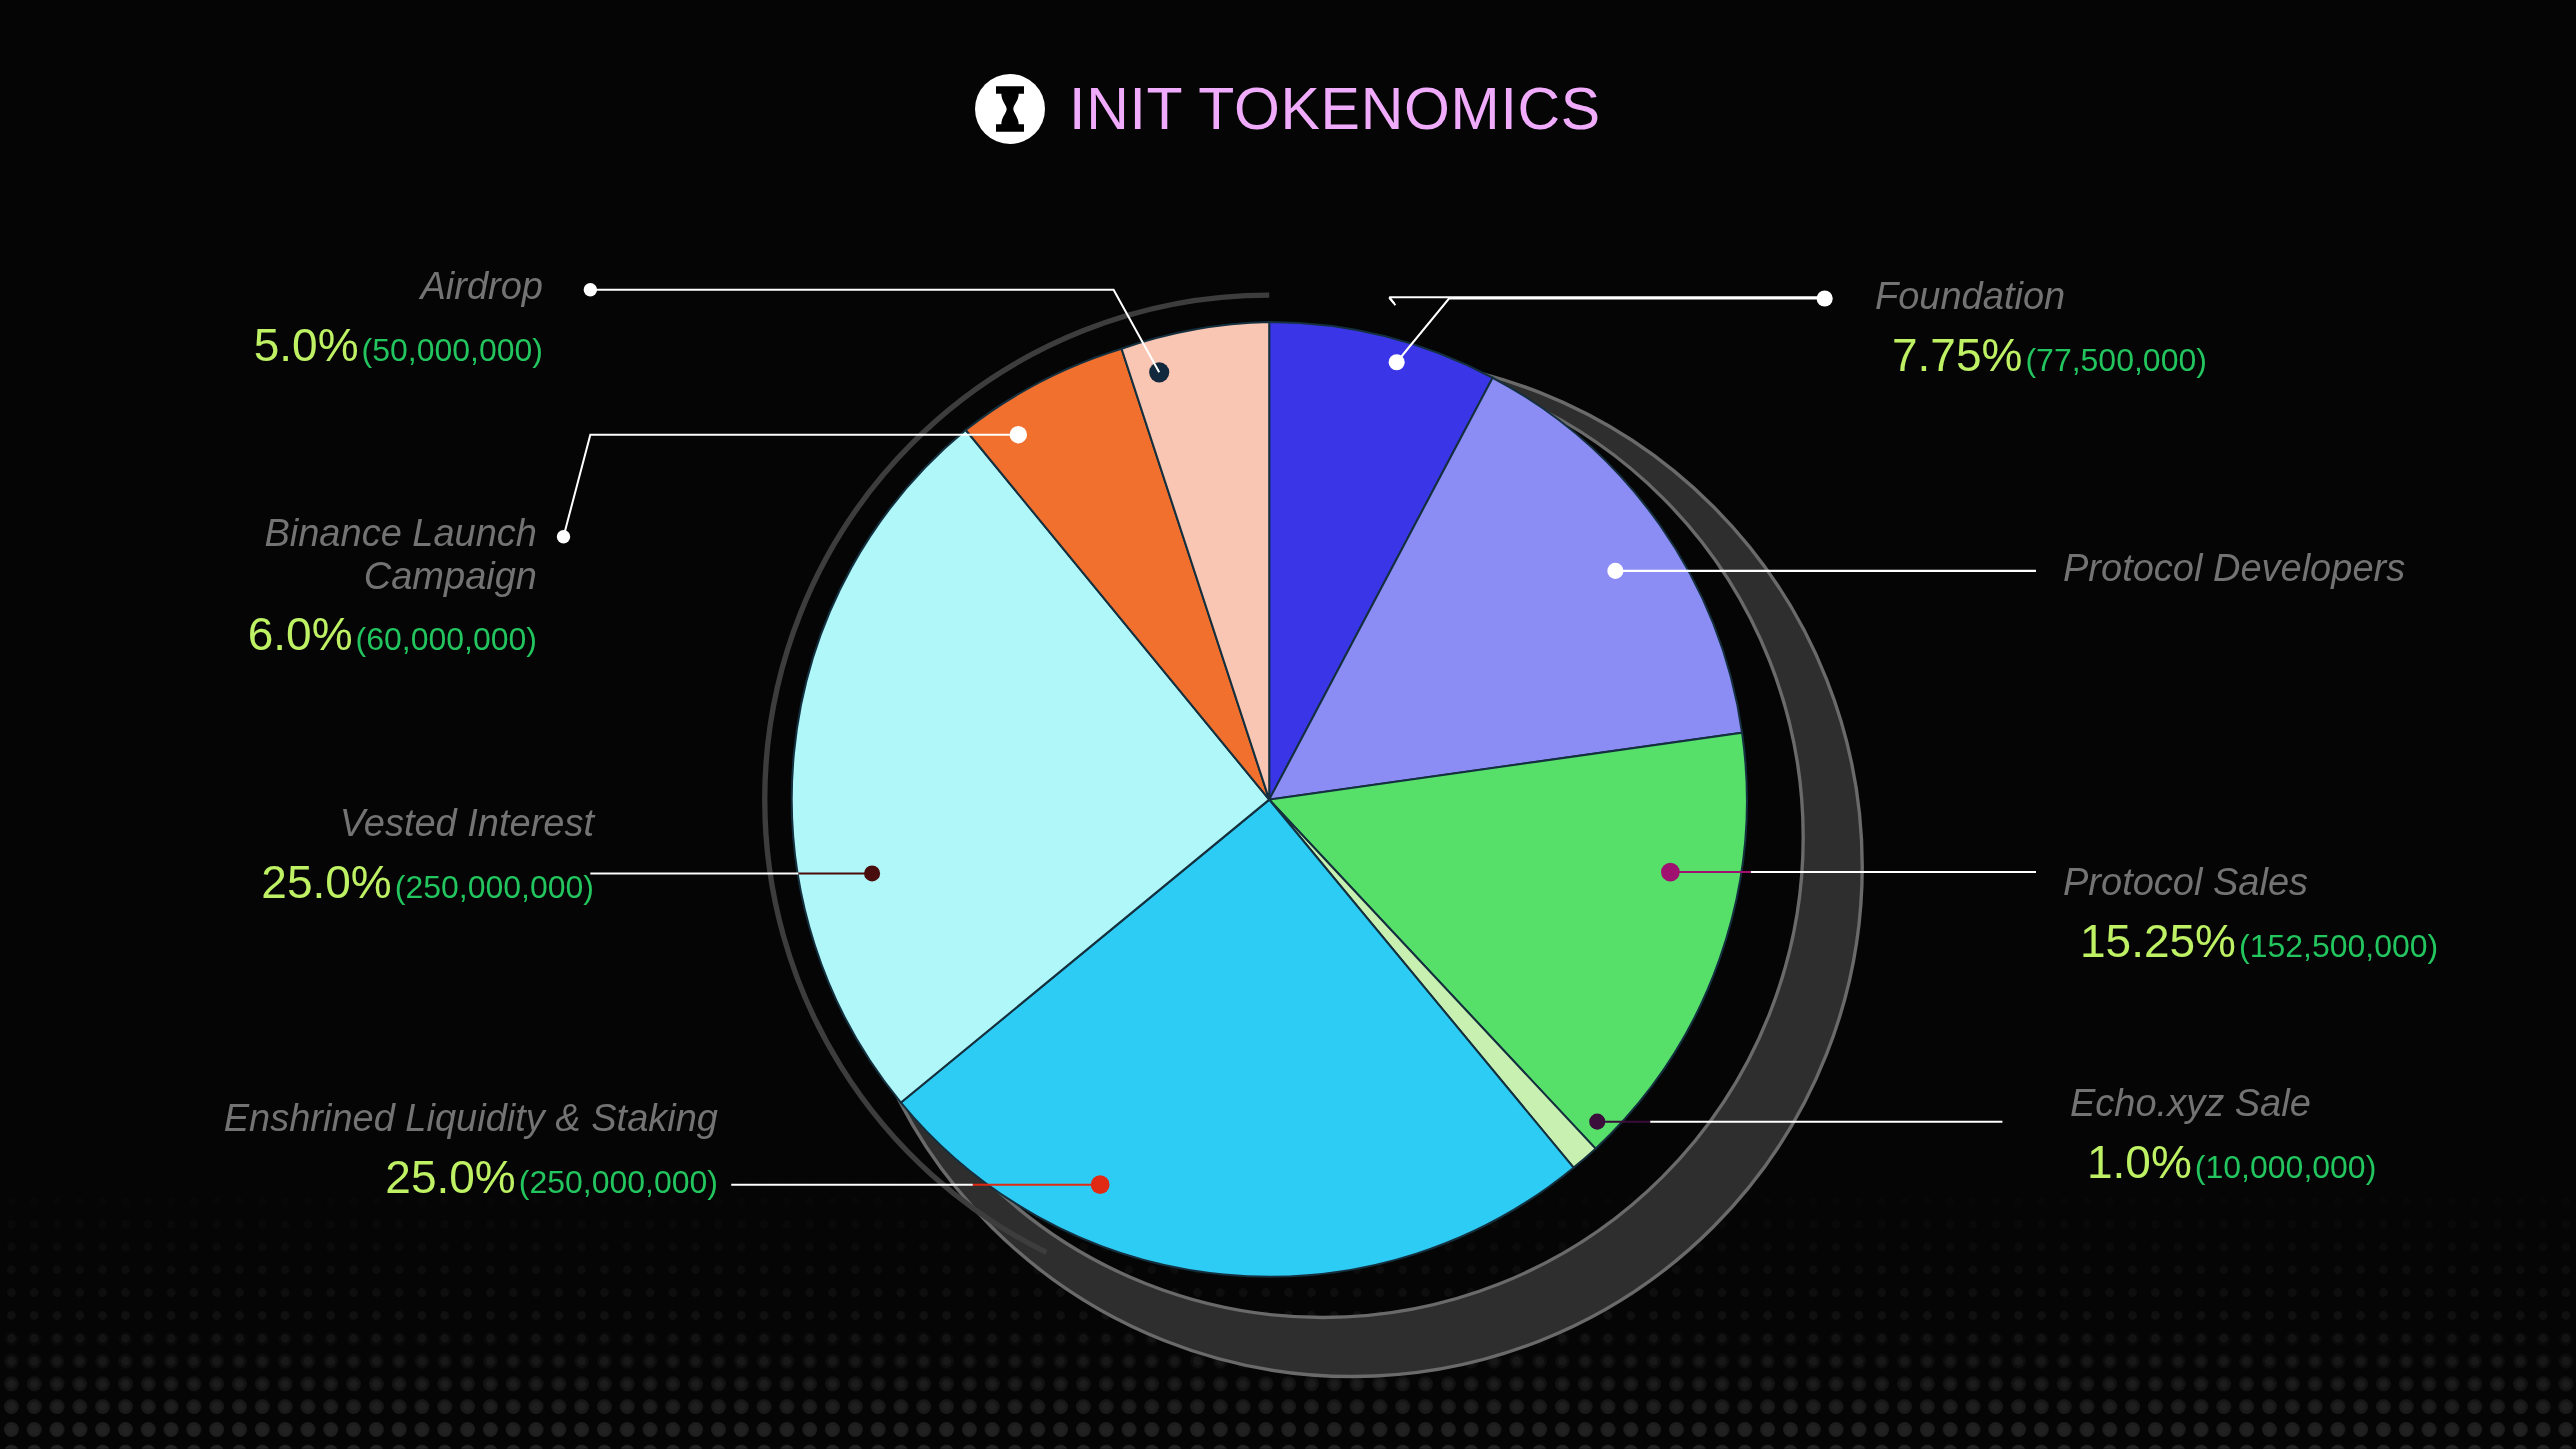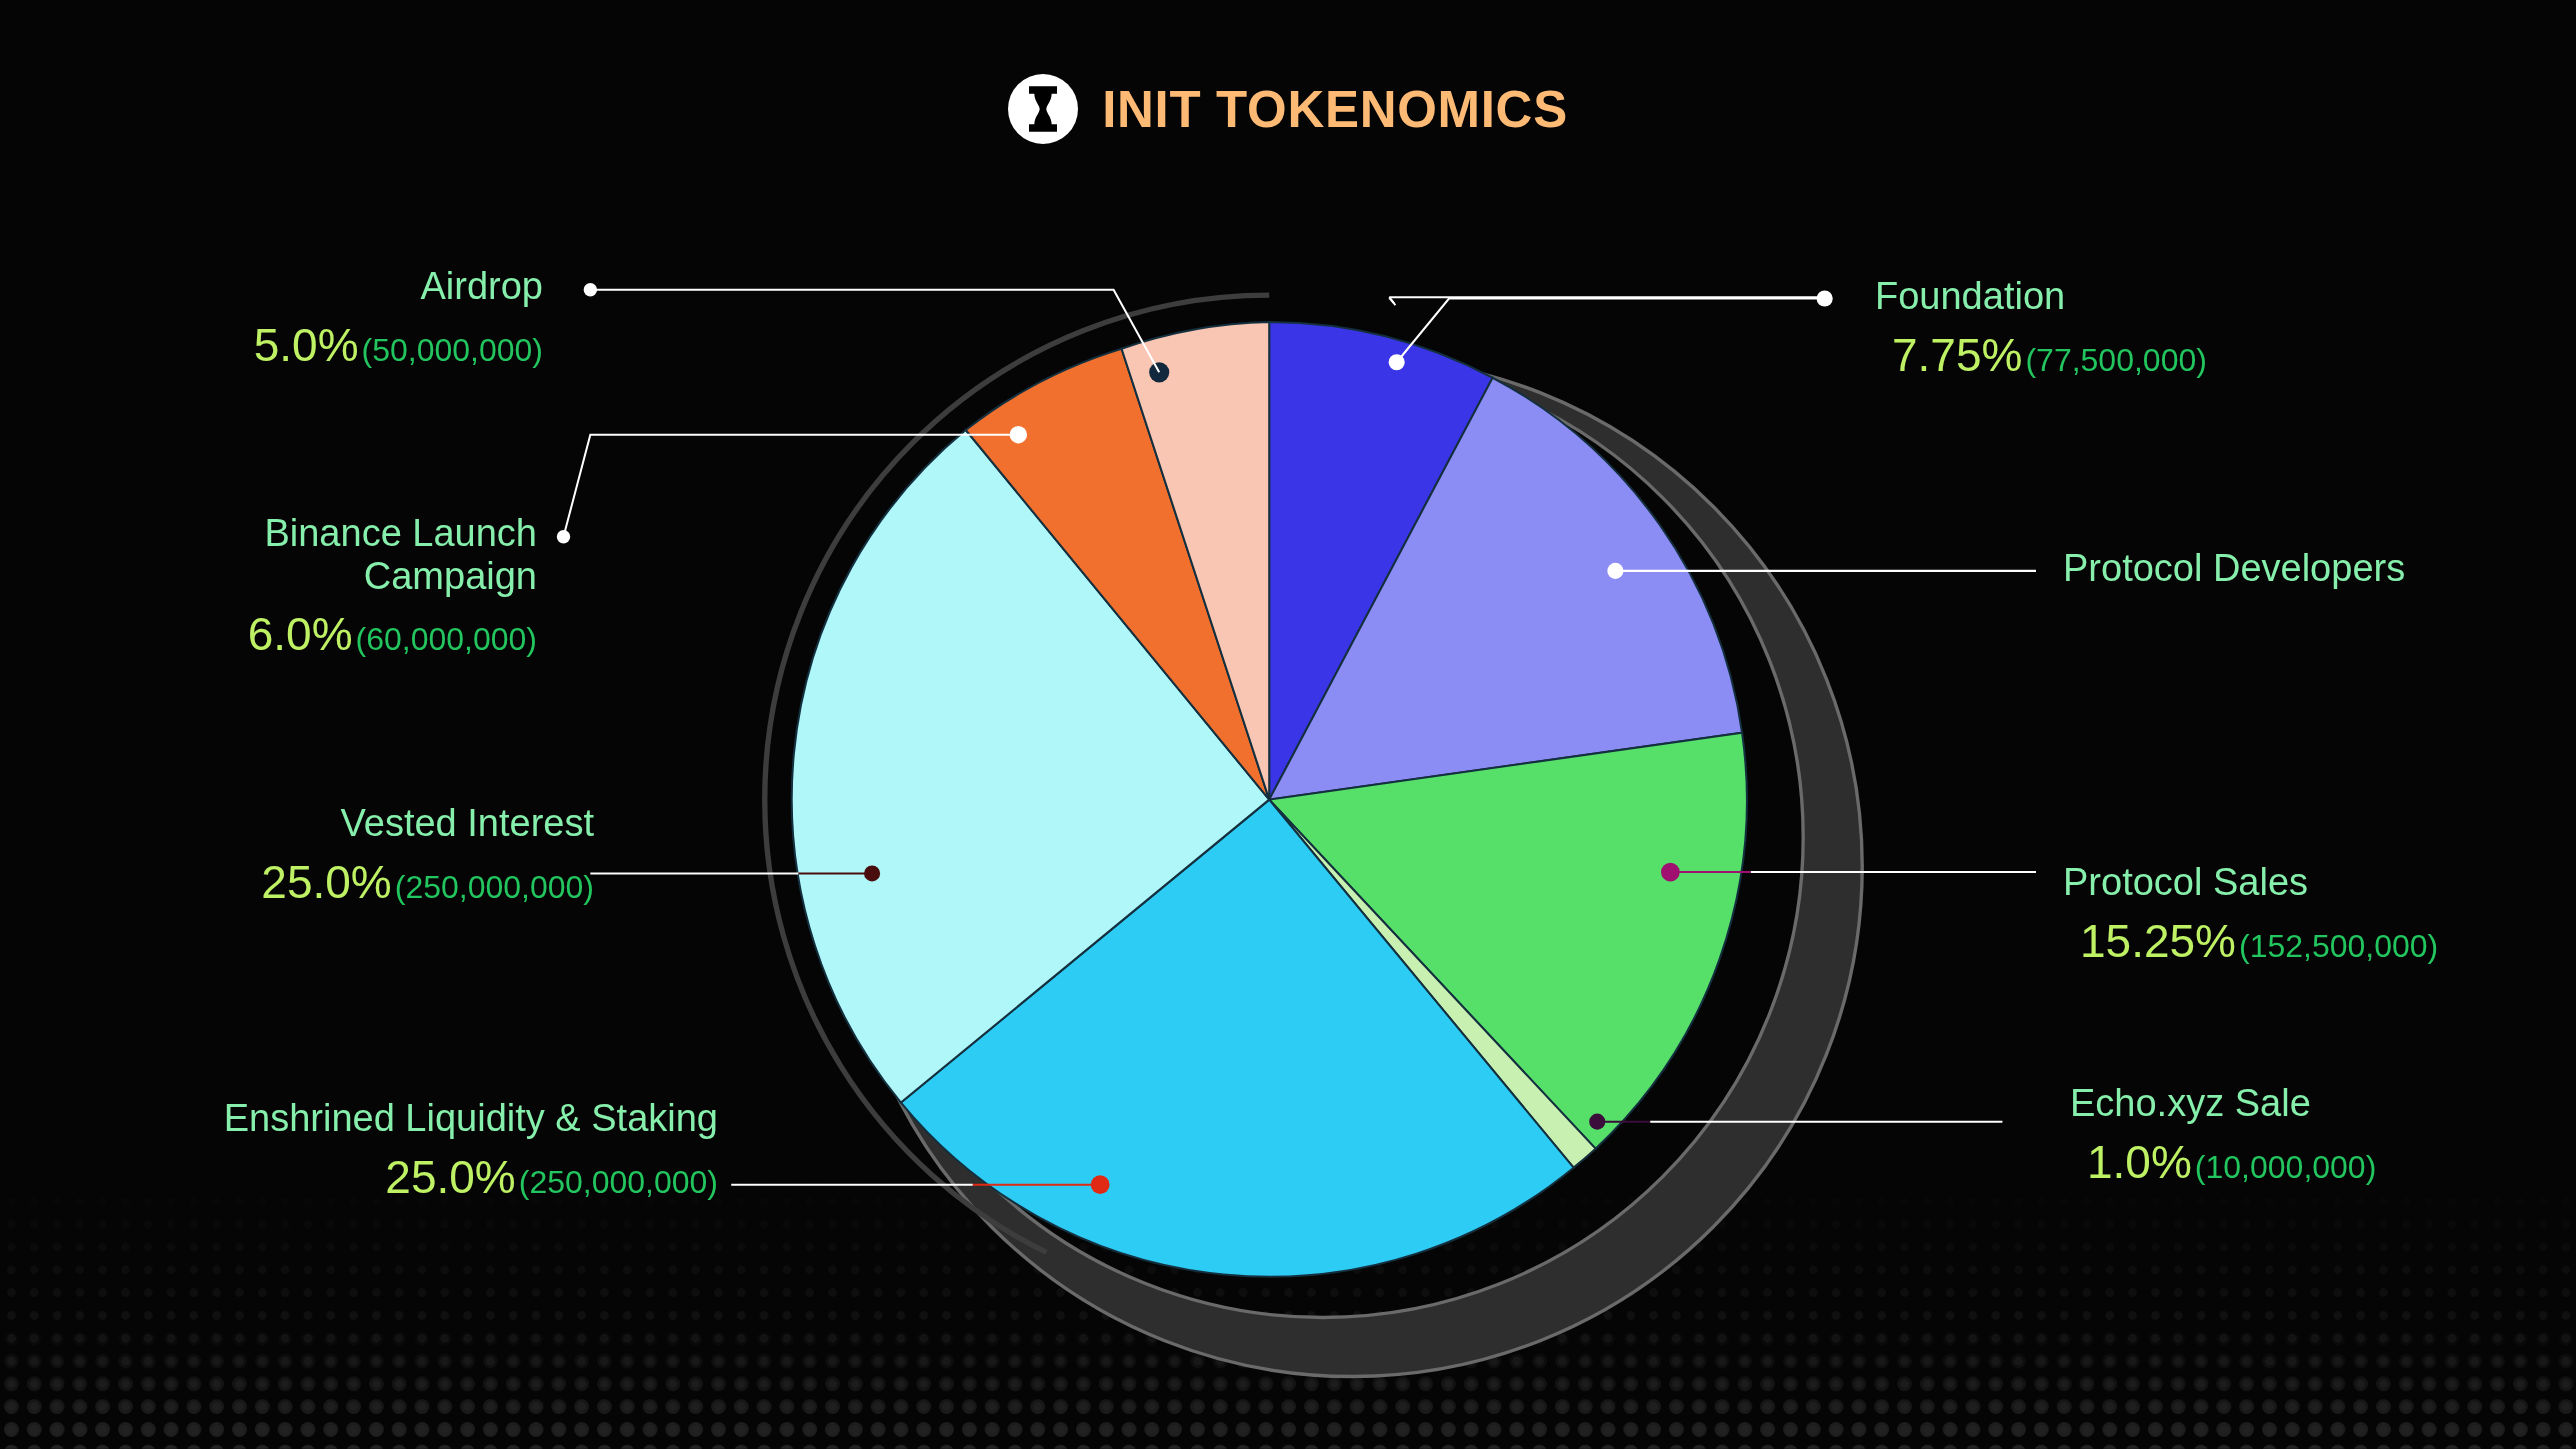--- a/index.html
+++ b/index.html
@@ -15,26 +15,26 @@
   }
   #header{
     position:absolute; top:74px; left:0; width:2576px;
     display:flex; align-items:center; justify-content:center; gap:24px;
   }
   #logo-circle{
     width:70px; height:70px; border-radius:50%; background:#fff;
     display:flex; align-items:center; justify-content:center; flex:0 0 auto;
   }
   #title-text{
-    font-size:51px; letter-spacing:0.7px; color:#fdba74; font-weight:700;
+    font-size:59px; letter-spacing:0.7px; color:#f0abfc; font-weight:400;
     white-space:nowrap; line-height:1;
   }
   #stage{ position:absolute; inset:0; }
   .lbl{ position:absolute; line-height:1.12; white-space:nowrap; }
-  .lbl .name{ font-size:38px; color:#86efac; font-weight:400; }
+  .lbl .name{ font-size:38px; color:#737373; font-weight:400;font-style:italic; }
   .lbl .val{ margin-top:12px; display:block; }
   .lbl .pct{ font-size:46px; color:#bef264; letter-spacing:0px; }
   .lbl .cnt{ font-size:32px; color:#22c55e; letter-spacing:0px; }
   .lbl.right{ text-align:left; }
   .lbl.left{ text-align:right; }
   .lbl.left .val{ text-align:right; }
   .lbl.right .val{ text-align:left;margin-left:17px; }
 </style>
 </head>
 <body>

